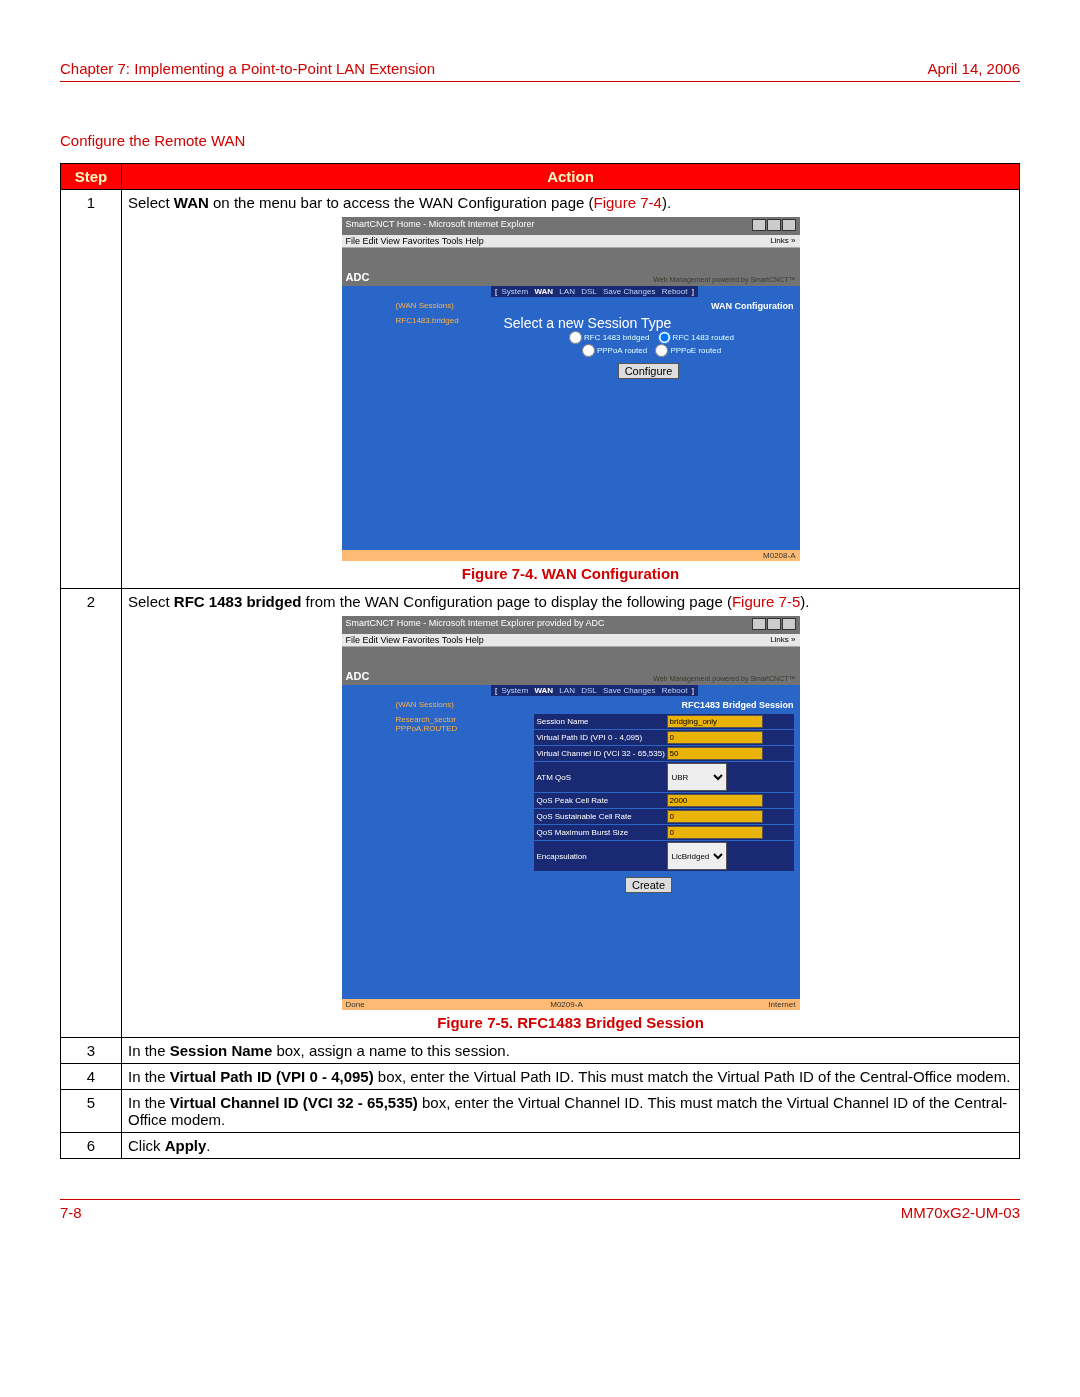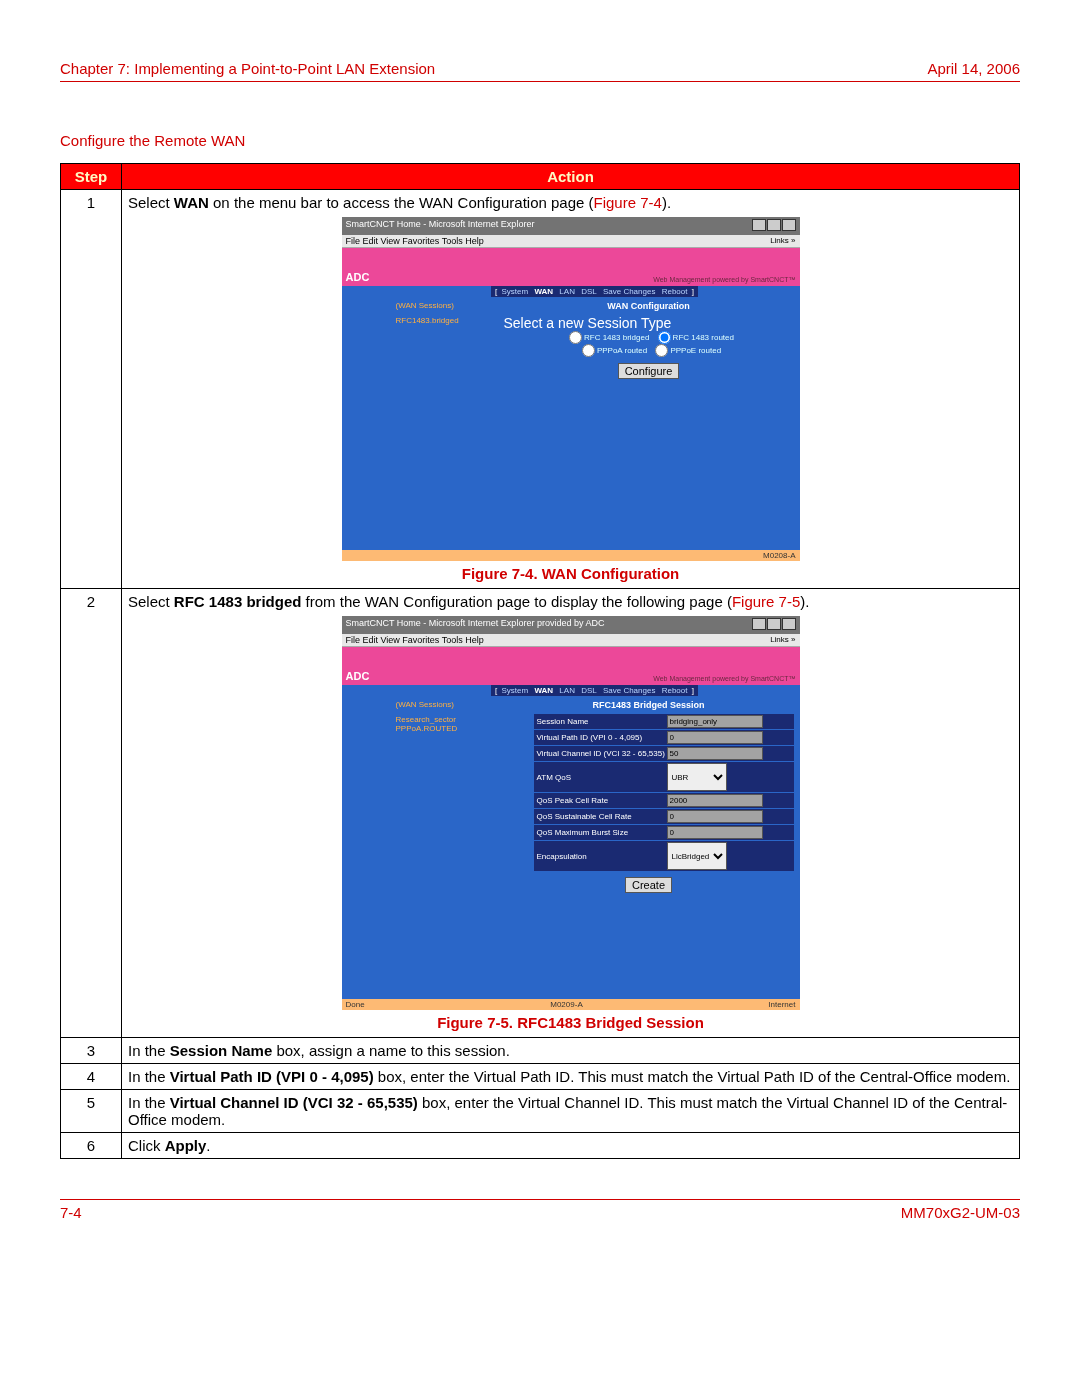--- a/index.html
+++ b/index.html
@@ -64,45 +64,45 @@
   }
   .ss-menubar {
     background: #e8e8e8;
     font-size: 9px;
     padding: 1px 4px;
     border-bottom: 1px solid #aaa;
     display: flex;
     justify-content: space-between;
   }
   .ss-menubar .links { font-size: 8px; }
-  .ss-logo-row { background: #ec4899; height: 32px; padding: 3px 4px; display: flex; justify-content: space-between; align-items: flex-end; gap: 40px;}
+  .ss-logo-row { background: #737373; height: 32px; padding: 3px 4px; display: flex; justify-content: space-between; align-items: flex-end; gap: 40px;}
   .ss-logo { color: #fff; font-weight: bold; font-size: 11px; line-height: 11px; }
   .ss-poweredby { font-size: 7px; color: #110; opacity: .6; }
   .ss-body { background: #2a66c8; min-height: 260px; font-size: 9px; color: #fff; padding-bottom: 4px; padding-left: 48px;}
   .ss-tabbar { text-align: center; }
   .ss-tabbar-inner { display: inline-block; background: #1a2a72; padding: 1px 4px; font-size: 8px; margin-top: -1px;}
   .ss-tabbar-inner span { margin: 0 2px; color: #b8d4ff; }
   .ss-tabbar-inner span.sel { color: #fff; font-weight: bold; }
   .ss-content { display: flex; }
   .ss-side { width: 96px; padding: 4px 6px; font-size: 8px; }
   .ss-side .orange { color: #ffb040; }
   .ss-main { flex: 1; padding: 2px 6px; }
-  .ss-main h6 { font-size: 9px; color: #fff; font-weight: bold; text-align: center; margin: 2px 0 4px 0;}
+  .ss-main h6 { font-size: 9px; color: #fff; font-weight: bold; text-align: right; margin: 2px 0 4px 0;}
   .ss-main .sub { font-size: 14px; text-align: left; color: #fff; margin-bottom: 0;}
   .ss-opts { text-align: center; font-size: 8px; color: #dff; line-height: 12px;}
   .ss-opts input { vertical-align: middle; margin: 0 2px 0 6px;}
   .ss-btn { display: inline-block; background: #ddd; border: 1px solid #555; color: #000; font-size: 11px; padding: 1px 6px;}
   .ss-center { text-align: center; margin-top: 6px;}
   .ss-status { background: #fdba74; font-size: 8px; padding: 1px 4px; color: #333; display: flex; justify-content: space-between;}
   .ss-body.tall { min-height: 310px; }
 
   .form-grid { width: 260px; margin-left: 30px; font-size: 8px; }
   .form-grid .row { display: flex; align-items: center; margin-bottom: 1px; background: #1a2a72; padding: 1px 3px;}
   .form-grid .row .lbl { width: 130px; color: #fff;}
-  .form-grid .row .inp { background: #a3a3a3; color: #000; font-size: 8px; border: 1px solid #555; height: 11px; width: 90px; padding: 0 2px;}
+  .form-grid .row .inp { background: #eab308; color: #000; font-size: 8px; border: 1px solid #555; height: 11px; width: 90px; padding: 0 2px;}
   .form-grid .row .sel { background: #eee; color: #000; font-size: 8px; border: 1px solid #555; height: 28px; width: 60px;}
 
   .footer-row {
     display: flex;
     justify-content: space-between;
     color: #d00000;
     font-size: 15px;
     border-top: 1px solid #d00000;
     padding-top: 4px;
     margin-top: 40px;
@@ -296,15 +296,15 @@
     <tr>
       <td class="step-num">6</td>
       <td>
         <span>Click </span><b>Apply</b><span>.</span>
       </td>
     </tr>
   </tbody>
 </table>
 
 <div class="footer-row">
-  <span>7-4</span>
+  <span>7-8</span>
   <span>MM70xG2-UM-03</span>
 </div>
 
 </body></html>

